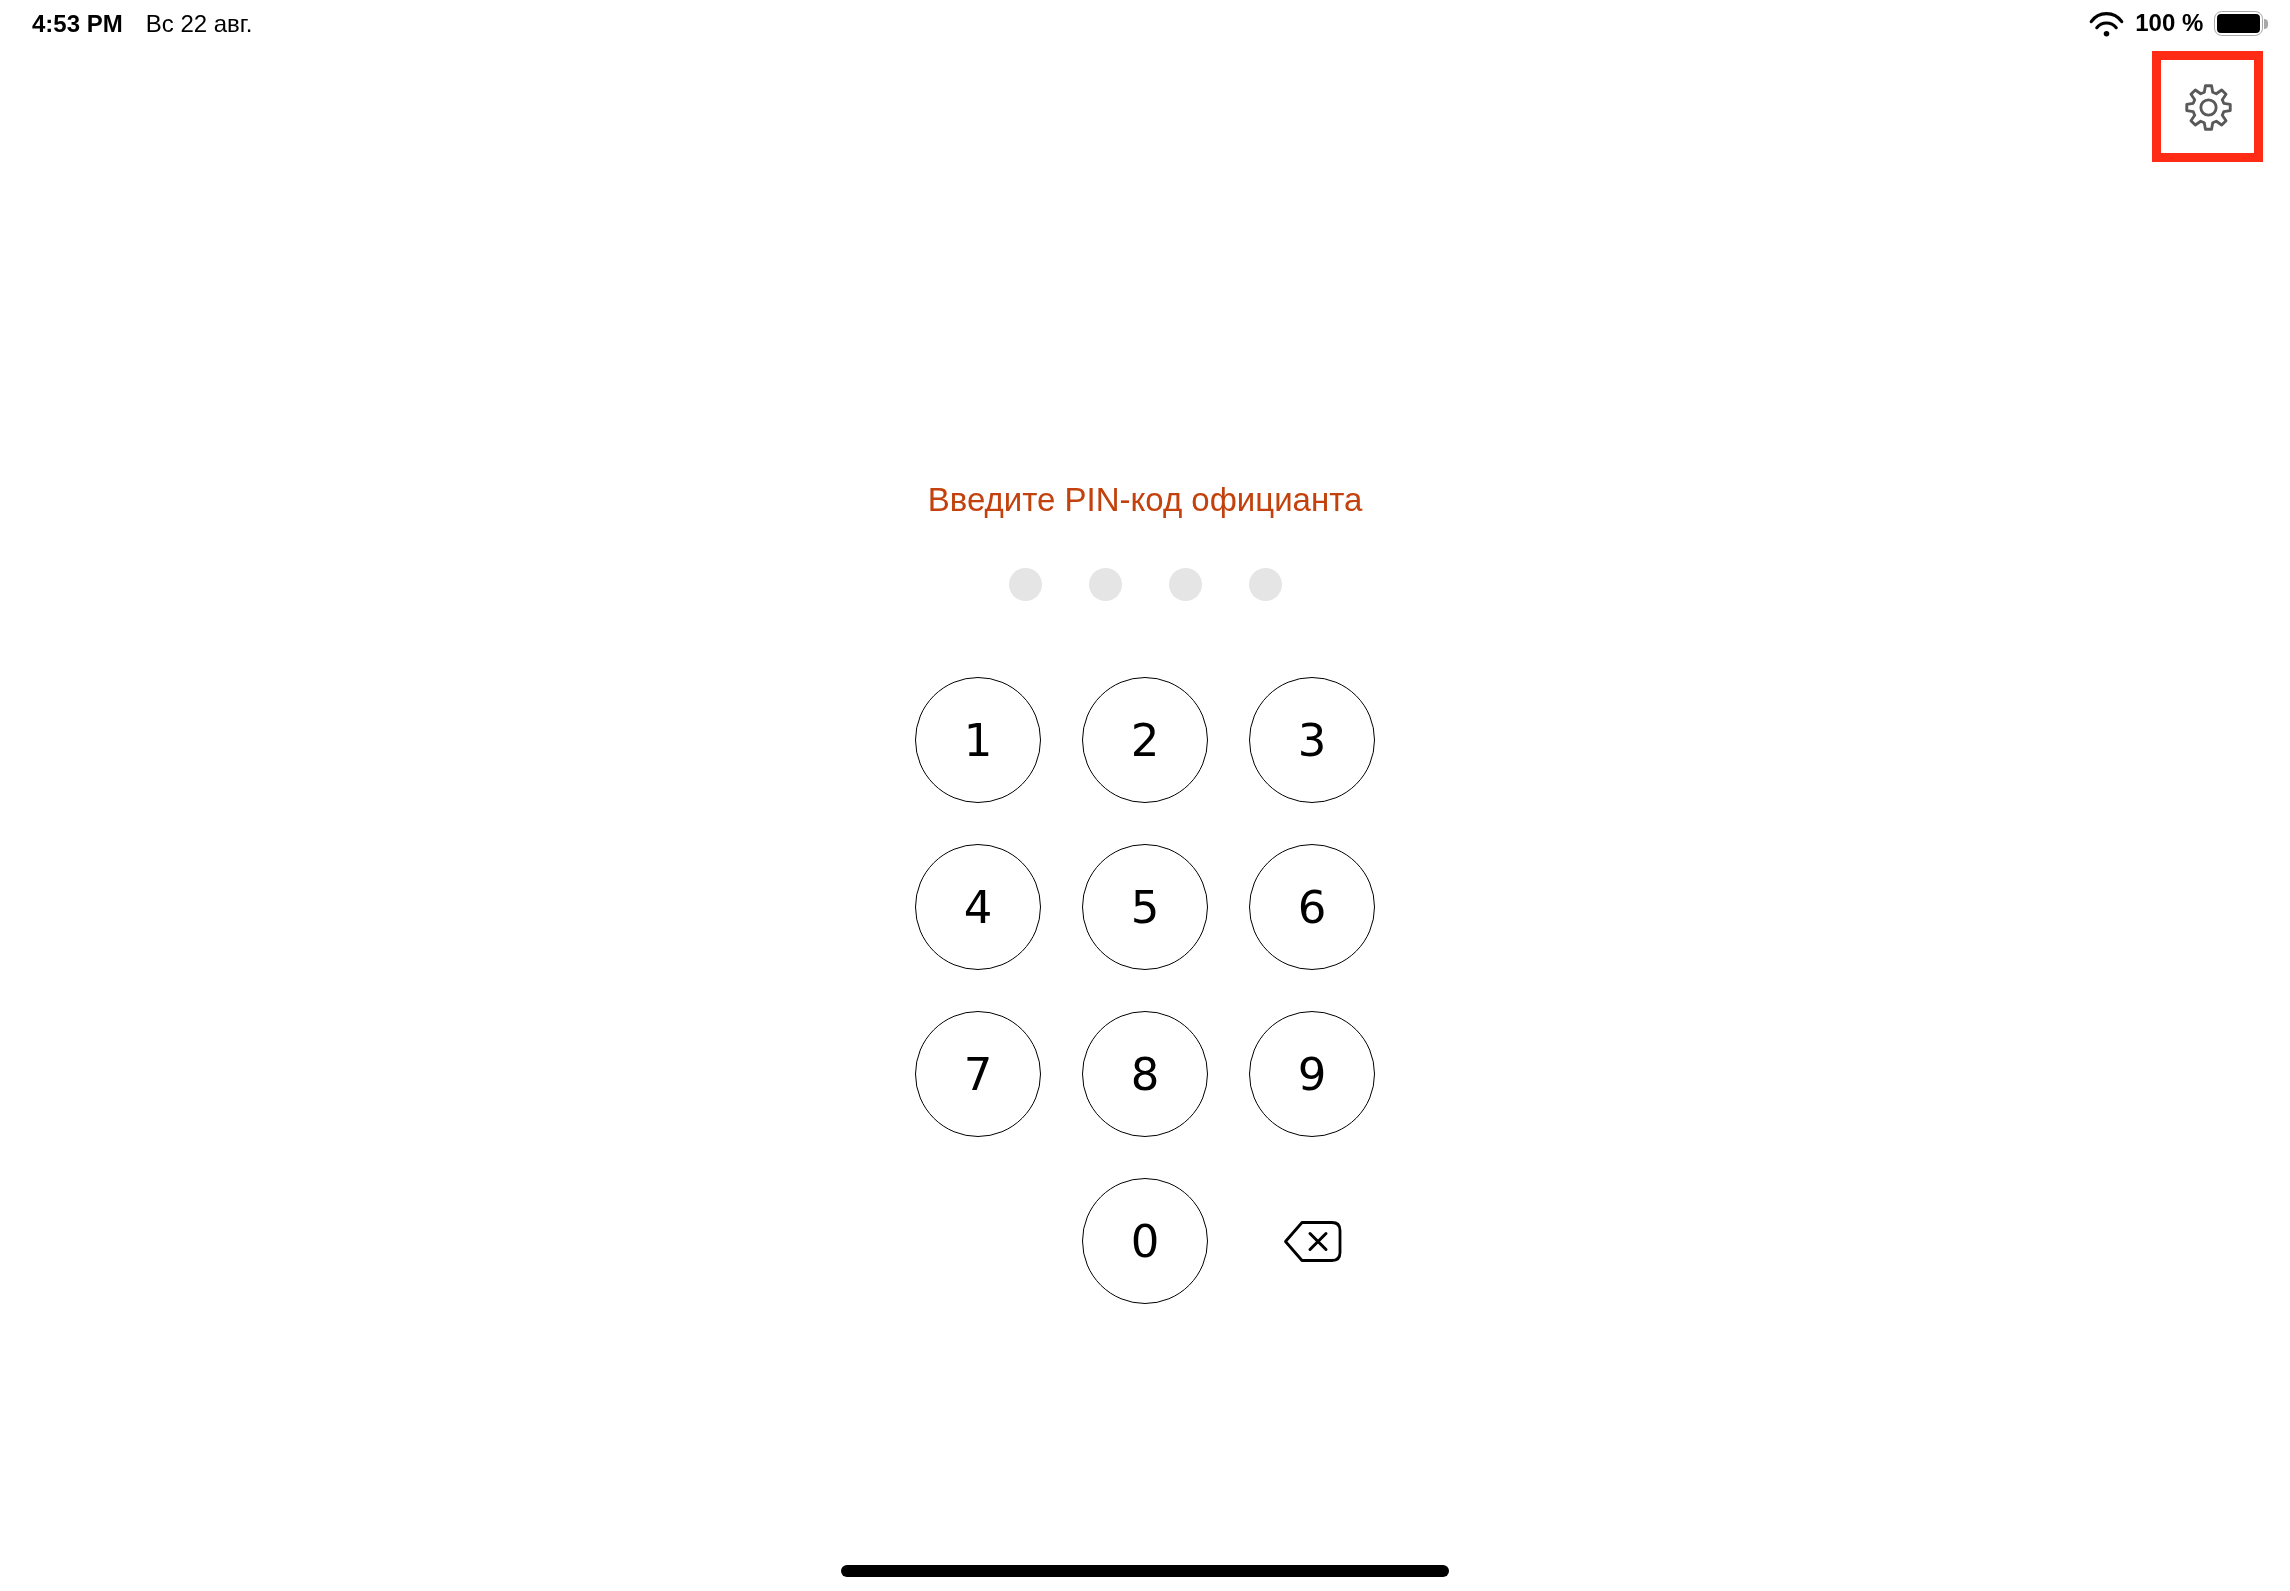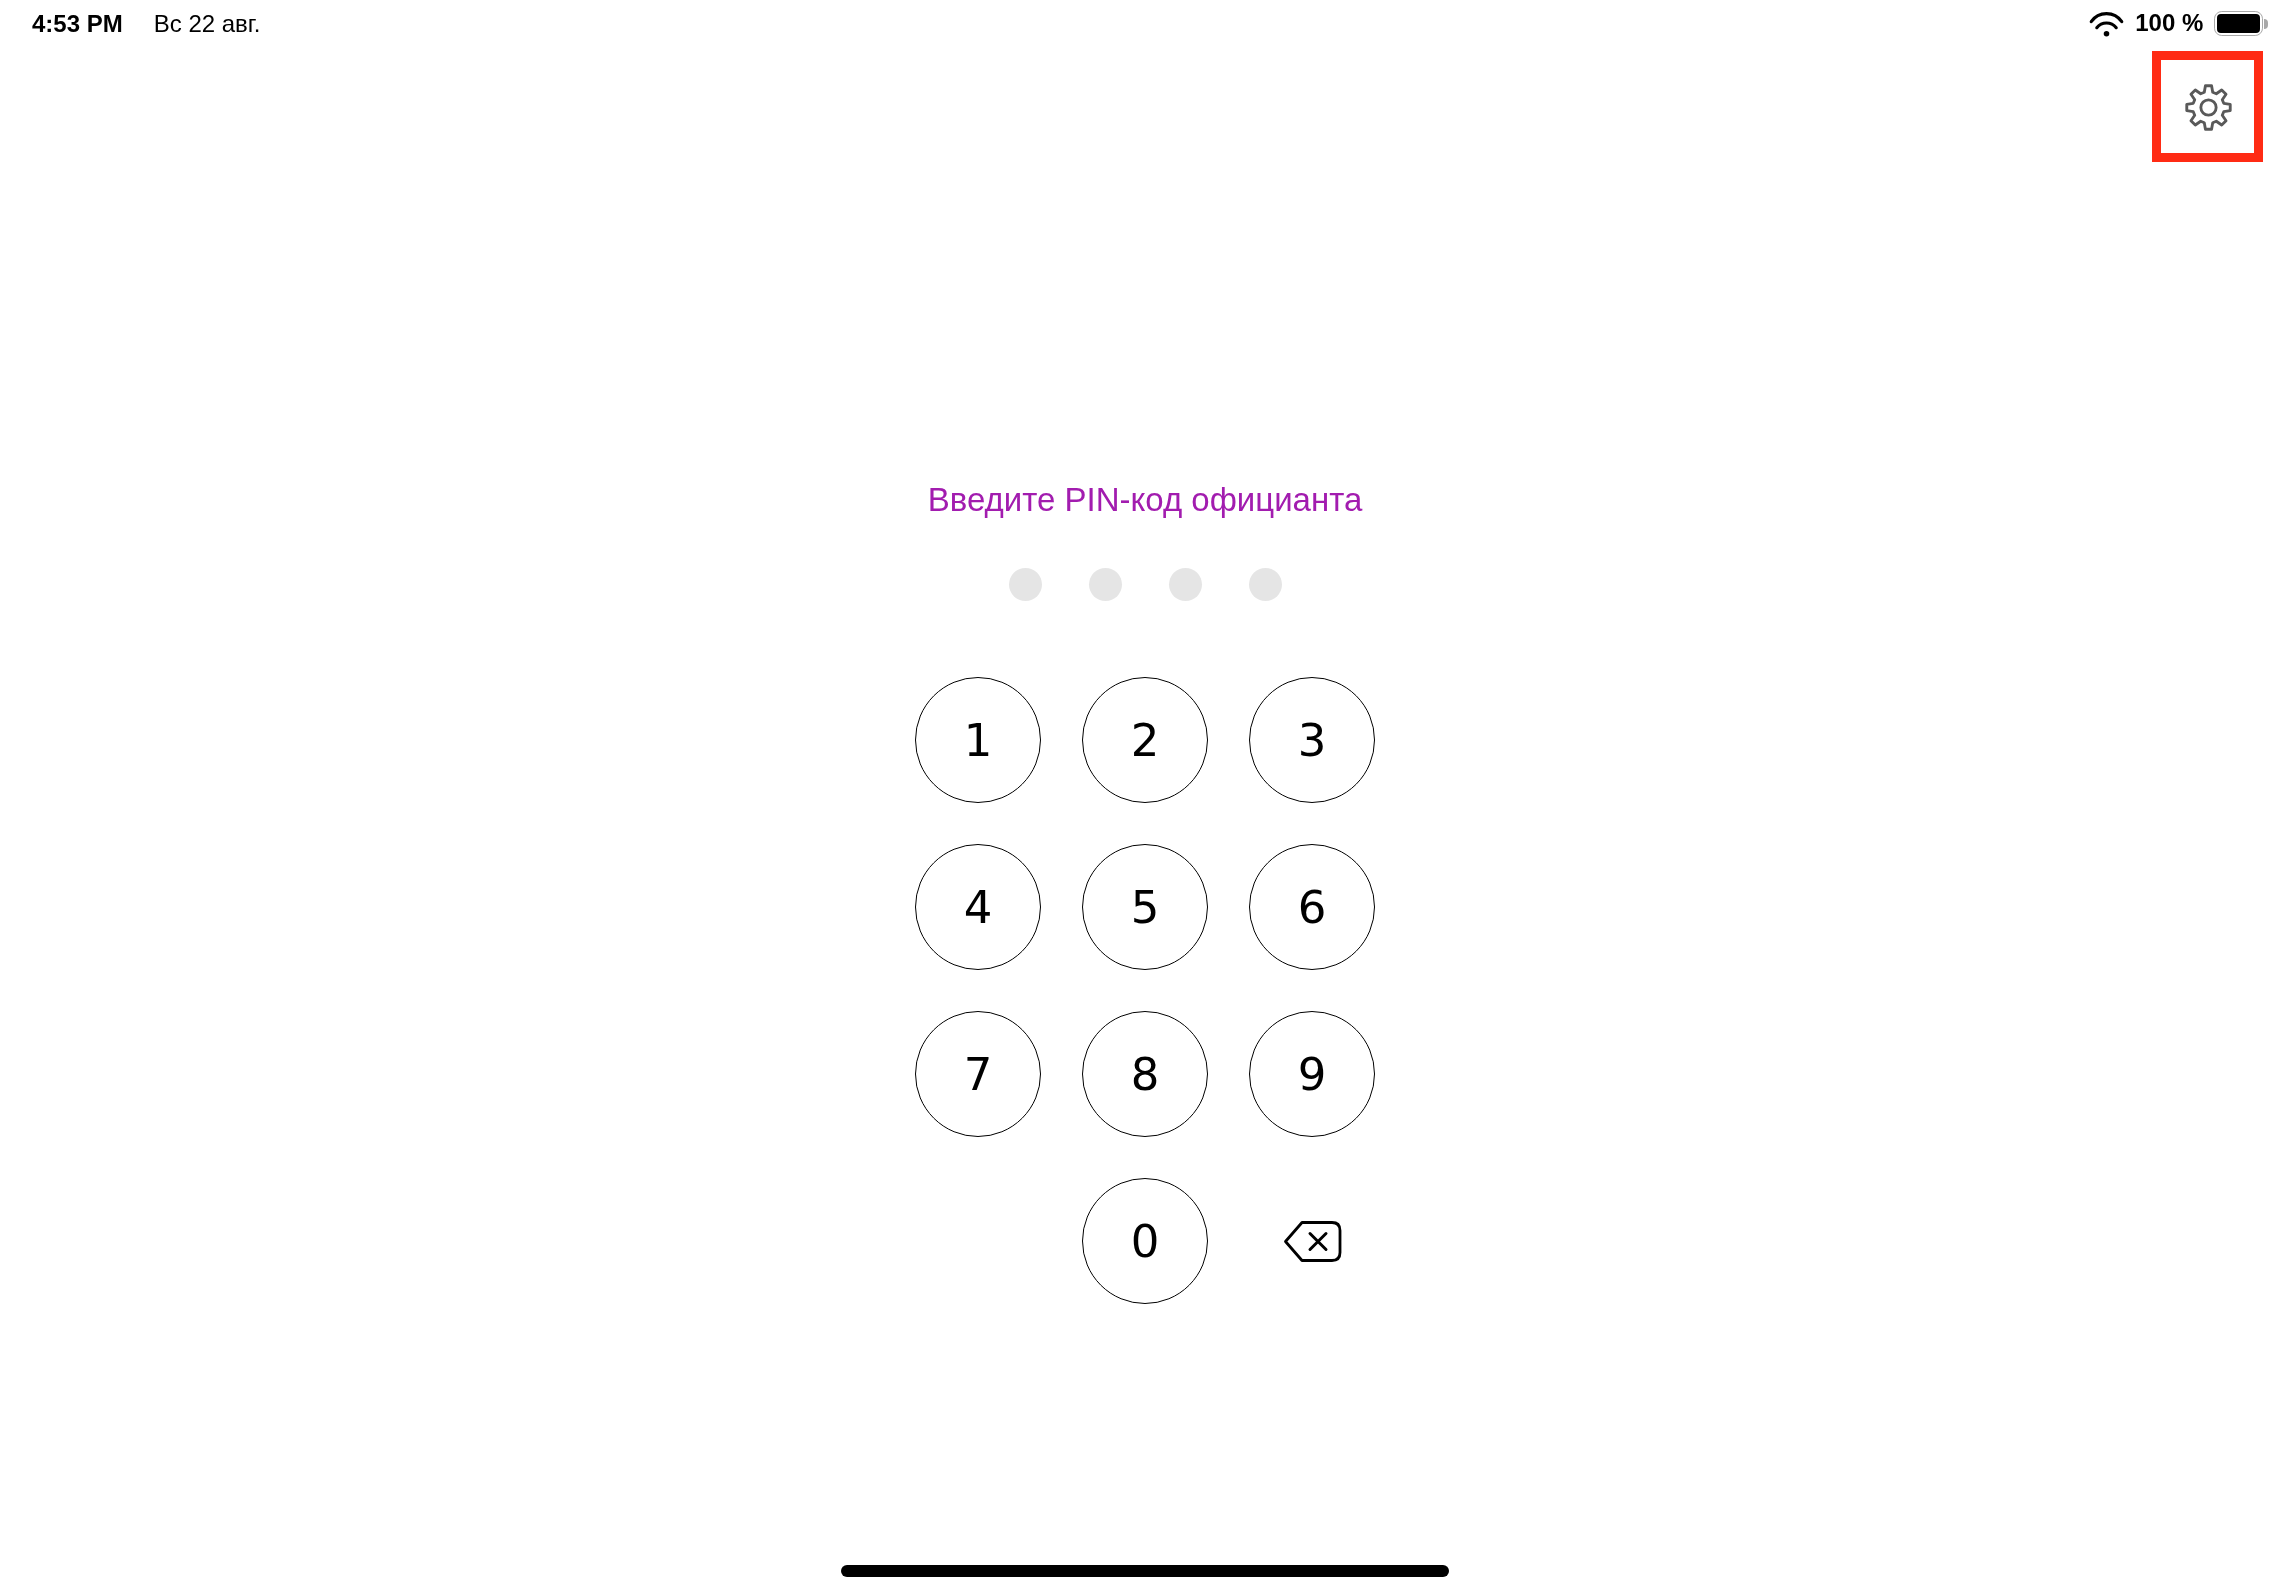--- a/index.html
+++ b/index.html
@@ -17,21 +17,21 @@
     color:#000;
     overflow:hidden;
   }
 
   
   .statusbar{
     position:absolute;top:0;left:0;right:0;height:47px;
   }
   .sb-left{
     position:absolute;left:32px;top:8.7px;
-    display:flex;align-items:baseline;gap:31px;
+    display:flex;align-items:baseline;gap:23px;
     font-size:24px;line-height:29px;
   }
   .sb-time{font-weight:700;}
   .sb-date{font-weight:400;}
   .sb-right{
     position:absolute;right:27px;top:8.7px;height:29px;
     display:flex;align-items:center;gap:10.7px;
     font-size:24px;
   }
   .sb-batt-text{font-weight:700;}
@@ -51,21 +51,21 @@
   }
   .settings-btn{
     position:absolute;left:2174px;top:73px;width:68px;height:68px;
     background:transparent;border:none;cursor:pointer;
     display:flex;align-items:center;justify-content:center;
   }
 
   
   .pin-title{
     position:absolute;top:479px;left:0;right:0;
-    text-align:center;font-size:33px;line-height:41px;color:#a21caf;
+    text-align:center;font-size:33px;line-height:41px;color:#c2410c;
   }
   .pin-dots{
     position:absolute;top:568px;left:0;right:0;height:33px;
     display:flex;justify-content:center;align-items:center;gap:47px;
   }
   .pin-dot{width:33px;height:33px;border-radius:50%;background:var(--dot);}
 
   
   .keypad{
     position:absolute;top:677px;left:50%;transform:translateX(-50%);

